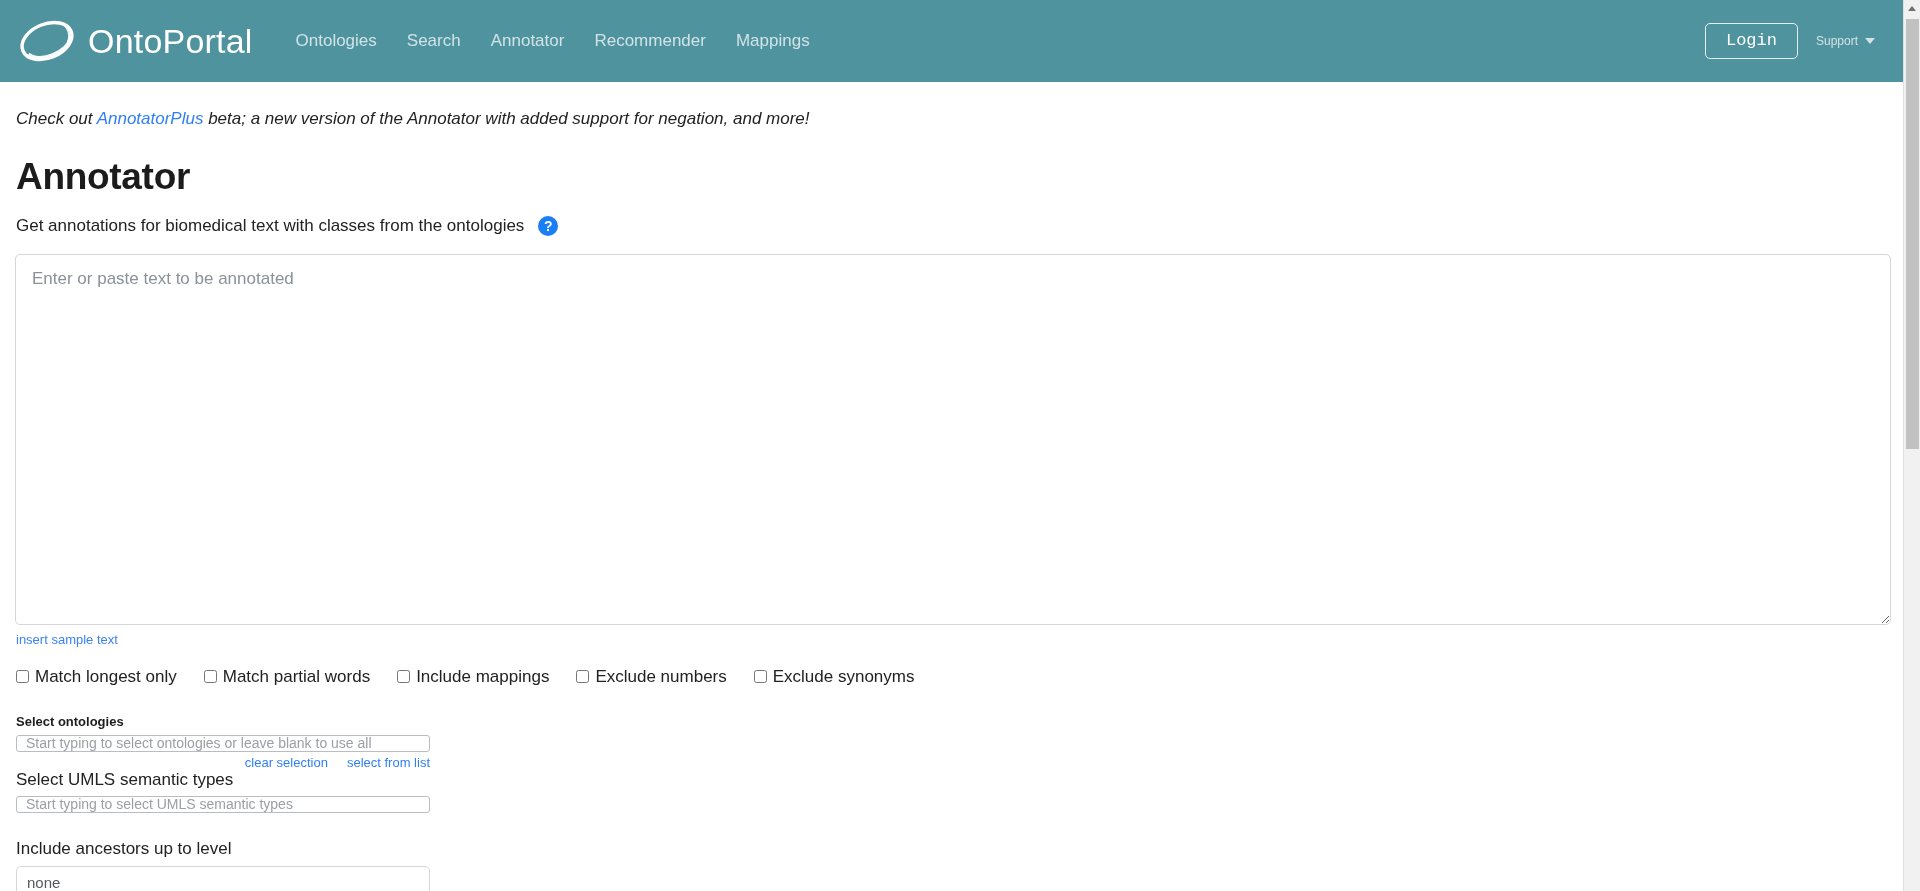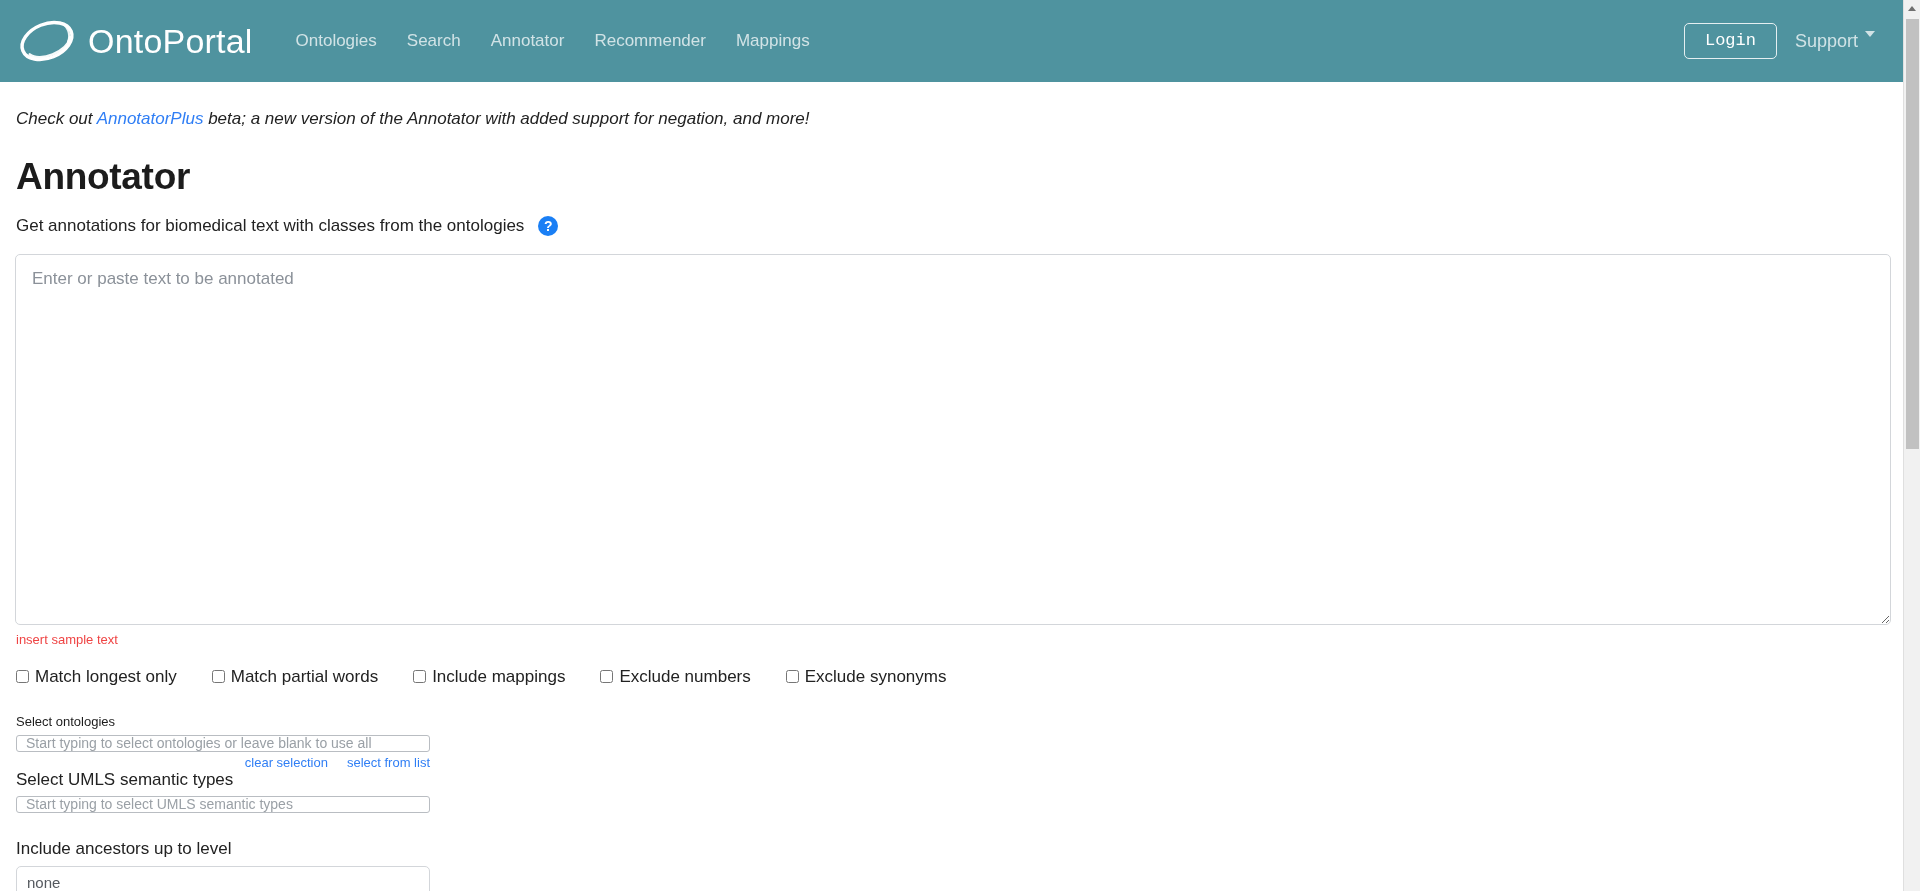--- a/index.html
+++ b/index.html
@@ -78,23 +78,24 @@
     border: 1px solid rgba(255,255,255,0.85);
     border-radius: 5px;
     padding: 8px 20px;
     background: transparent;
     line-height: 1.1;
     cursor: pointer;
     font-family: Liberation Mono, monospace;
   }
   .support-menu {
     display: flex;
+    align-items: center;
     gap: 7px;
     color: rgba(255,255,255,0.74);
-    font-size: 18px;
+    font-size: 12px;
     cursor: pointer;
     padding-right: 6px;
   }
   .caret {
     width: 0; height: 0;
     border-left: 5px solid transparent;
     border-right: 5px solid transparent;
     border-top: 6px solid rgba(255,255,255,0.74);
     display: inline-block;
   }
@@ -160,30 +161,30 @@
     font-size: 17px;
     color: #222222;
     resize: vertical;
     outline: none;
     background: #ffffff;
   }
   .annot-textarea::placeholder { color: #8b9199; }
 
   .sample-link {
     display: inline-block;
-    color: #ef4444;
+    color: #3b82f6;
     font-size: 13px;
     text-decoration: none;
     margin: 7px 0 0 2px;
   }
 
   .checkbox-row {
     display: flex;
     align-items: center;
-    gap: 12px;
+    gap: 4px;
     margin: 19px 0 0 2px;
   }
   .cb-item {
     display: flex;
     align-items: center;
     gap: 6px;
     margin-right: 23px;
     cursor: pointer;
   }
   .cb-item input[type=checkbox] {
@@ -193,21 +194,21 @@
   }
   .cb-item span {
     font-size: 17px;
     color: #222222;
     white-space: nowrap;
   }
 
   .field-block { margin-left: 2px; }
   .field-label-bold {
     font-size: 13px;
-    font-weight: normal;
+    font-weight: bold;
     color: #1c1c1c;
     margin-top: 27px;
     display: block;
   }
   .field-label {
     font-size: 17px;
     color: #222222;
     display: block;
   }
   .text-input {

